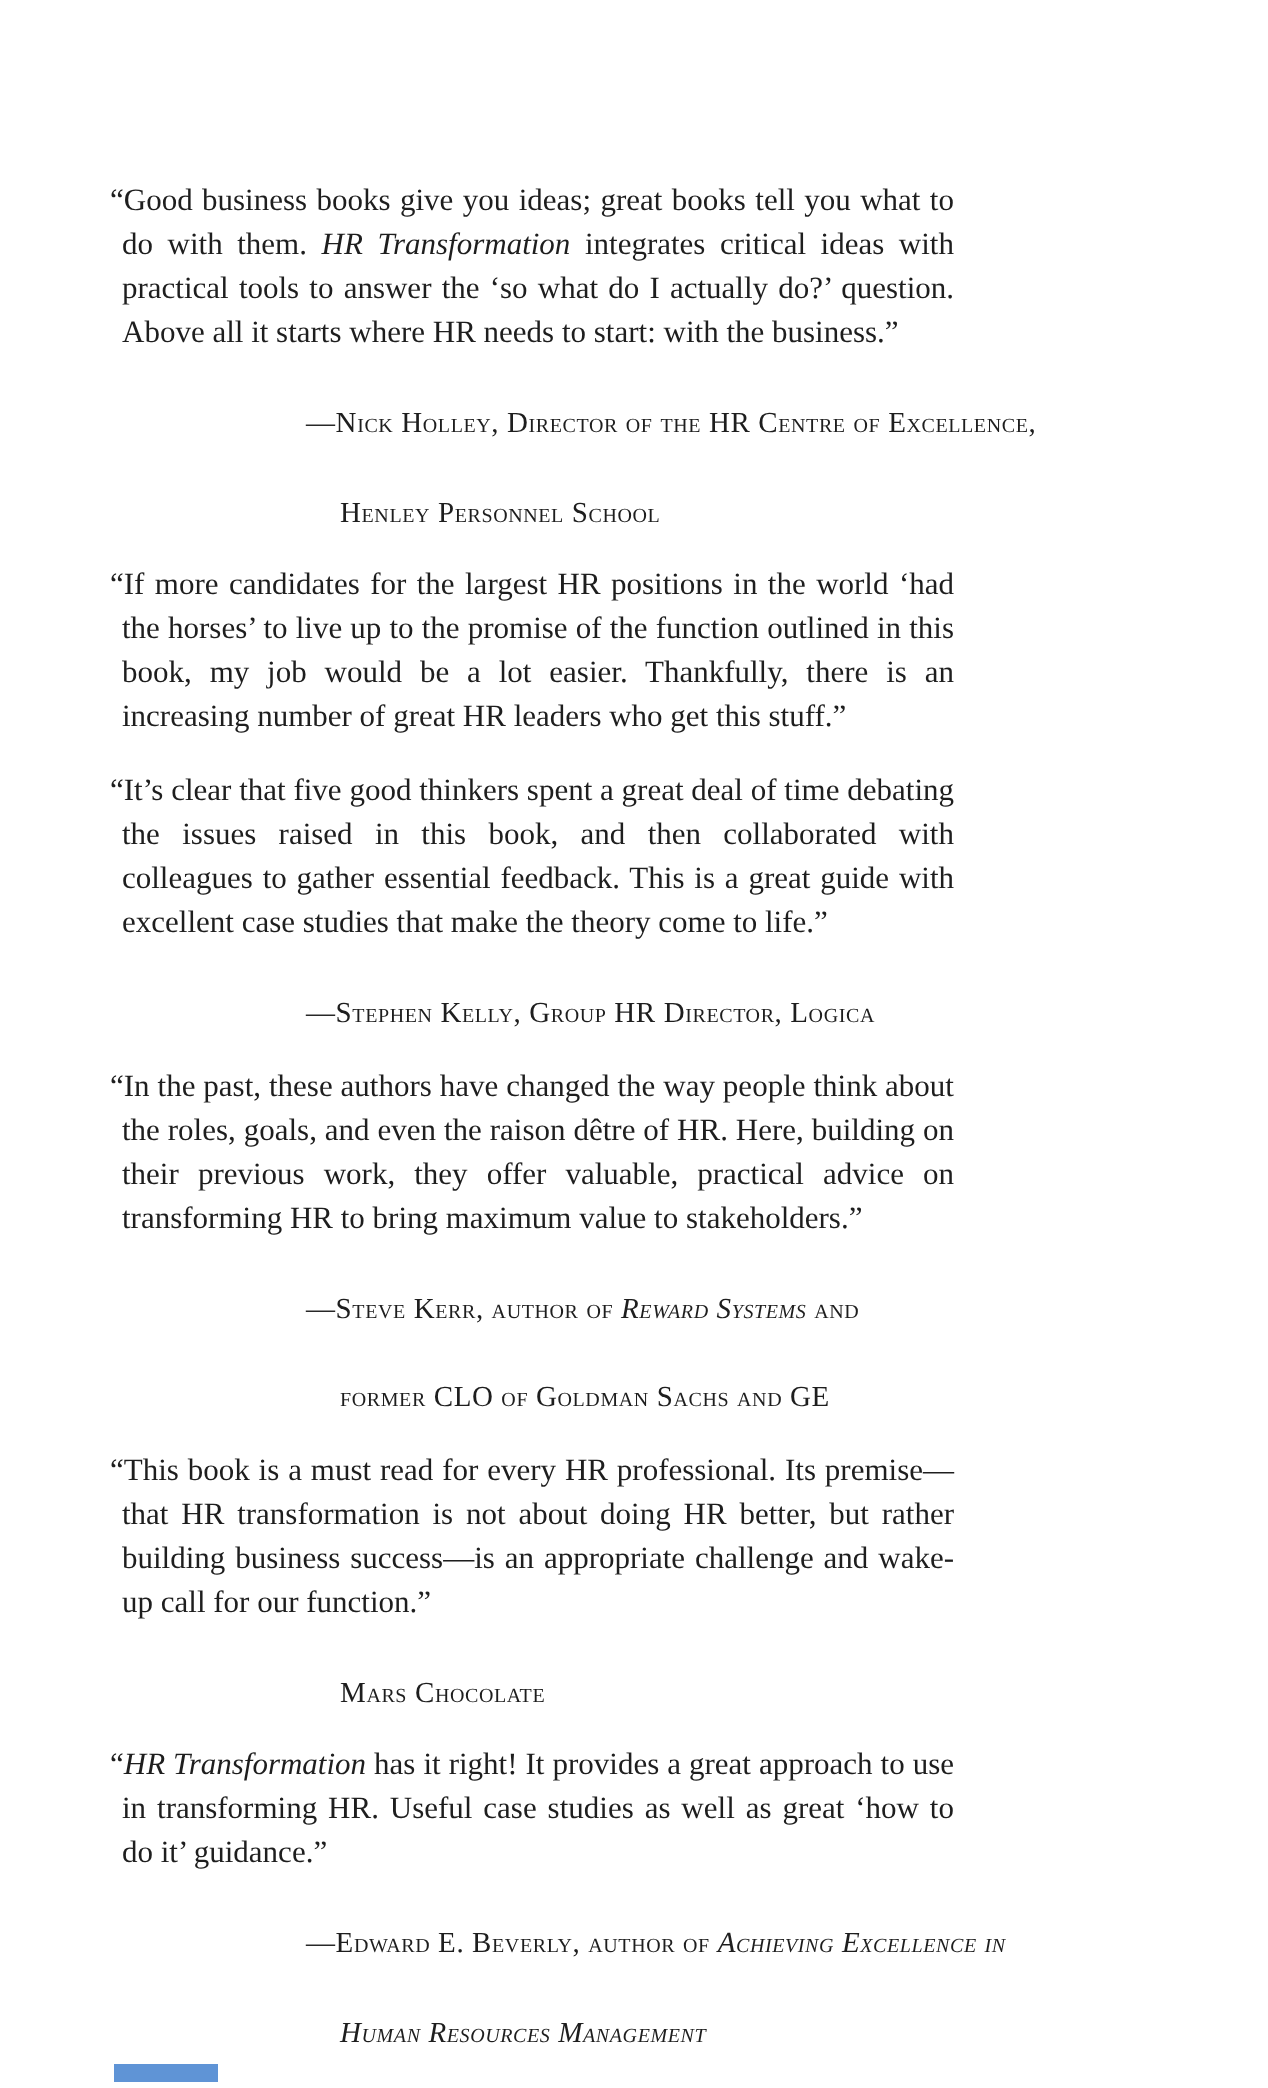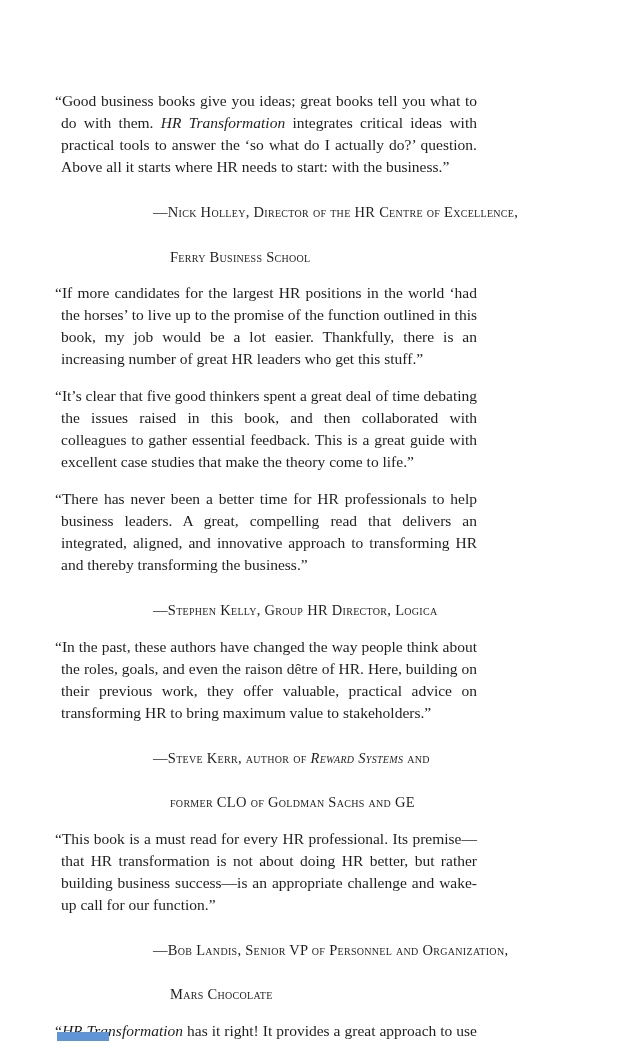--- a/index.html
+++ b/index.html
@@ -56,51 +56,49 @@
 </style>
 </head>
 <body style="color: rgb(30, 30, 30);">
 
 <div class="page">
 
   <section class="quote-block">
     <p class="quote-text"><span>“Good business books give you ideas; great books tell you what to do with them. </span><i>HR Transformation</i><span> integrates critical ideas with practical tools to answer the ‘so what do I actually do?’ question. Above all it starts where HR needs to start: with the business.”</span></p>
     <div class="attribution">
       <div class="attr-line"><span>—Nick Holley, Director of the HR Centre of Excellence,</span></div>
-      <div class="attr-line indent"><span>Ferry Business School</span></div>
+      <div class="attr-line indent"><span>Henley Personnel School</span></div>
     </div>
   </section>
 
   <section class="quote-block">
     <p class="quote-text"><span>“If more candidates for the largest HR positions in the world ‘had the horses’ to live up to the promise of the function outlined in this book, my job would be a lot easier. Thankfully, there is an increasing number of great HR leaders who get this stuff.”</span></p>
   </section>
 
   <section class="quote-block">
     <p class="quote-text"><span>“It’s clear that five good thinkers spent a great deal of time debating the issues raised in this book, and then collaborated with colleagues to gather essential feedback. This is a great guide with excellent case studies that make the theory come to life.”</span></p>
   </section>
 
   <section class="quote-block">
-    <p class="quote-text"><span>“There has never been a better time for HR professionals to help business leaders. A great, compelling read that delivers an integrated, aligned, and innovative approach to transforming HR and thereby transforming the business.”</span></p>
     <div class="attribution">
       <div class="attr-line"><span>—Stephen Kelly, Group HR Director, Logica</span></div>
     </div>
   </section>
 
   <section class="quote-block">
     <p class="quote-text"><span>“In the past, these authors have changed the way people think about the roles, goals, and even the raison dêtre of HR. Here, building on their previous work, they offer valuable, practical advice on transforming HR to bring maximum value to stakeholders.”</span></p>
     <div class="attribution">
       <div class="attr-line"><span>—Steve Kerr, author of </span><i>Reward Systems</i><span> and</span></div>
       <div class="attr-line indent"><span>former CLO of Goldman Sachs and GE</span></div>
     </div>
   </section>
 
   <section class="quote-block">
     <p class="quote-text"><span>“This book is a must read for every HR professional. Its premise—that HR transformation is not about doing HR better, but rather building business success—is an appropriate challenge and wake-up call for our function.”</span></p>
     <div class="attribution">
-      <div class="attr-line"><span>—Bob Landis, Senior VP of Personnel and Organization,</span></div>
       <div class="attr-line indent"><span>Mars Chocolate</span></div>
     </div>
   </section>
 
   <section class="quote-block">
     <p class="quote-text"><span>“</span><i>HR Transformation</i><span> has it right! It provides a great approach to use in transforming HR. Useful case studies as well as great ‘how to do it’ guidance.”</span></p>
     <div class="attribution">
       <div class="attr-line"><span>—Edward E. Beverly, author of </span><i>Achieving Excellence in</i></div>
       <div class="attr-line indent"><i>Human Resources Management</i></div>
     </div>

